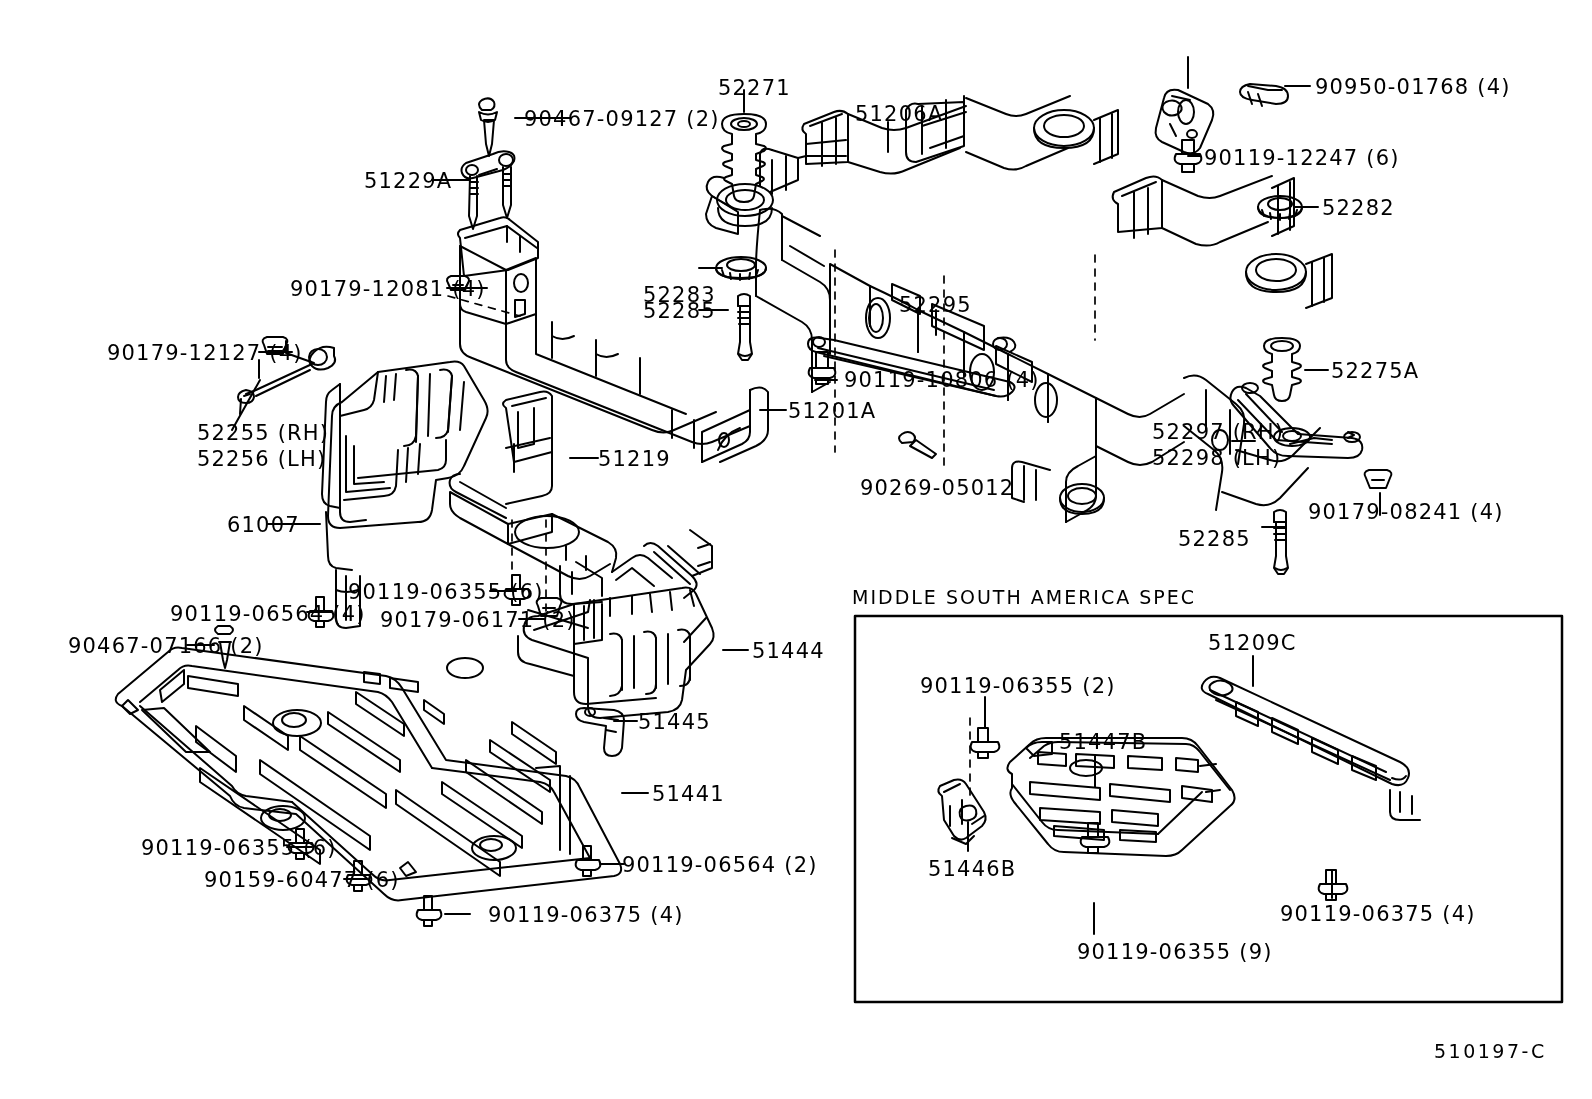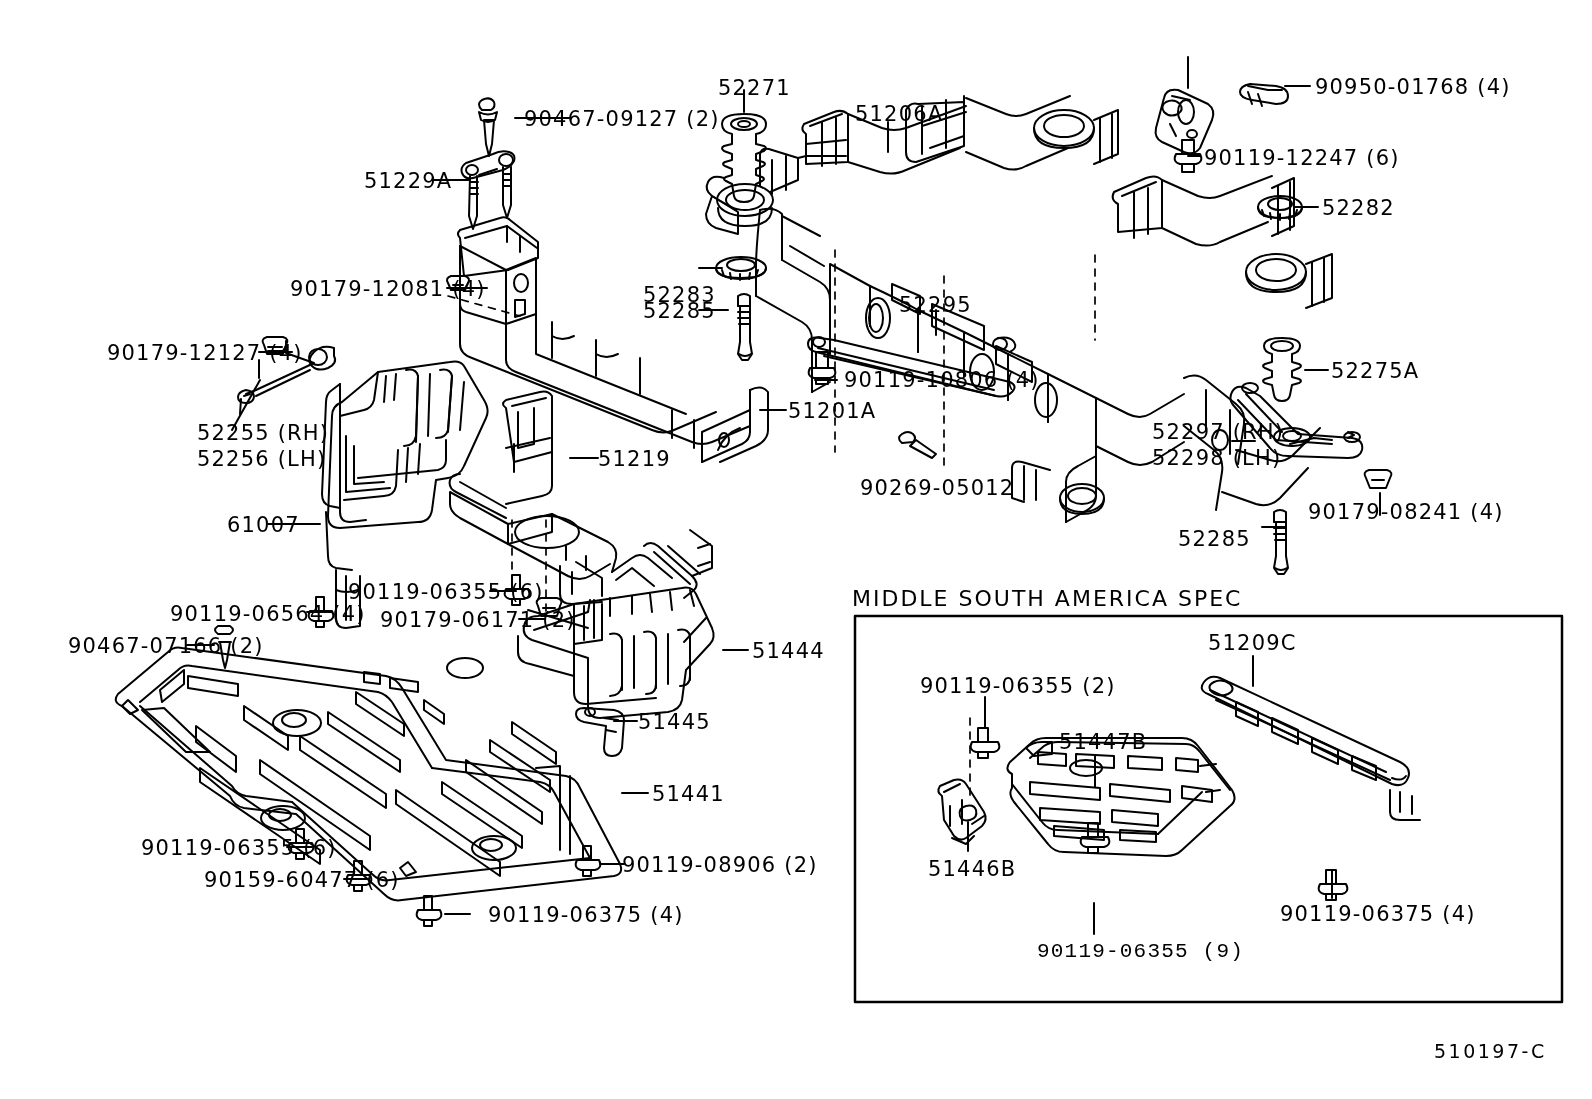--- a/index.html
+++ b/index.html
@@ -3,21 +3,21 @@
 <meta charset="utf-8">
 <style>
   html,body{margin:0;padding:0;background:#fff;}
   body{width:1592px;height:1099px;position:relative;
        font-family:"DejaVu Sans","Liberation Sans",sans-serif;color:#000;overflow:hidden;}
   #sheet{position:absolute;left:0;top:0;width:1592px;height:1099px;}
   svg{position:absolute;left:0;top:0;}
   .lbl{position:absolute;font-size:21px;letter-spacing:1.2px;white-space:nowrap;
        font-family:"DejaVu Sans","Liberation Sans",sans-serif;line-height:1.18;}
   .lbl.two{line-height:1.25;}
-  .big{font-size:22px;letter-spacing:2px;}
+  .big{font-size:19px;letter-spacing:2px;}
   .foot{font-size:19px;letter-spacing:2.5px;}
 </style>
 </head>
 <body>
 
 <div id="sheet">
 
 <svg width="1592" height="1099" viewBox="0 0 1592 1099">
   <g fill="none" stroke="#000" stroke-width="2" stroke-linejoin="round" stroke-linecap="round">
 
@@ -538,21 +538,21 @@
   <span>52256 (LH)</span>
 </div>
 <div class="lbl" style="left:227px;top:513px;">61007</div>
 <div class="lbl" style="left:348px;top:580px;">90119-06355 (6)</div>
 <div class="lbl" style="left:170px;top:602px;">90119-06564 (4)</div>
 <div class="lbl" style="left:380px;top:608px;">90179-06171 (2)</div>
 <div class="lbl" style="left:68px;top:634px;">90467-07166 (2)</div>
 <div class="lbl" style="left:141px;top:836px;">90119-06355 (6)</div>
 <div class="lbl" style="left:204px;top:868px;">90159-60477 (6)</div>
 <div class="lbl" style="left:488px;top:903px;">90119-06375 (4)</div>
-<div class="lbl" style="left:622px;top:853px;">90119-08906 (2)</div>
+<div class="lbl" style="left:622px;top:853px;">90119-06564 (2)</div>
 <div class="lbl" style="left:652px;top:782px;">51441</div>
 <div class="lbl" style="left:638px;top:710px;">51445</div>
 <div class="lbl" style="left:752px;top:639px;">51444</div>
 <div class="lbl" style="left:598px;top:447px;">51219</div>
 <div class="lbl" style="left:788px;top:399px;">51201A</div>
 <div class="lbl" style="left:718px;top:76px;">52271</div>
 <div class="lbl" style="left:643px;top:257px;margin-top:26px;">52283</div>
 <div class="lbl" style="left:643px;top:299px;">52285</div>
 <div class="lbl" style="left:855px;top:102px;">51206A</div>
 <div class="lbl" style="left:899px;top:293px;">52295</div>
@@ -567,18 +567,18 @@
   <span>52298 (LH)</span>
 </div>
 <div class="lbl" style="left:1308px;top:500px;">90179-08241 (4)</div>
 <div class="lbl" style="left:1178px;top:527px;">52285</div>
 
 <div class="lbl big" style="left:852px;top:586px;">MIDDLE SOUTH AMERICA SPEC</div>
 <div class="lbl" style="left:920px;top:674px;">90119-06355 (2)</div>
 <div class="lbl" style="left:1059px;top:730px;">51447B</div>
 <div class="lbl" style="left:928px;top:857px;">51446B</div>
 <div class="lbl" style="left:1208px;top:631px;">51209C</div>
-<div class="lbl" style="left:1037px;top:940px;font-family:Liberation Mono, monospace;">90119-06355 (9)</div>
+<div class="lbl" style="left:1077px;top:940px;">90119-06355 (9)</div>
 <div class="lbl" style="left:1280px;top:902px;">90119-06375 (4)</div>
 
 <div class="lbl foot" style="left:1434px;top:1040px;">510197-C</div>
 
 </div>
 
 </body></html>

